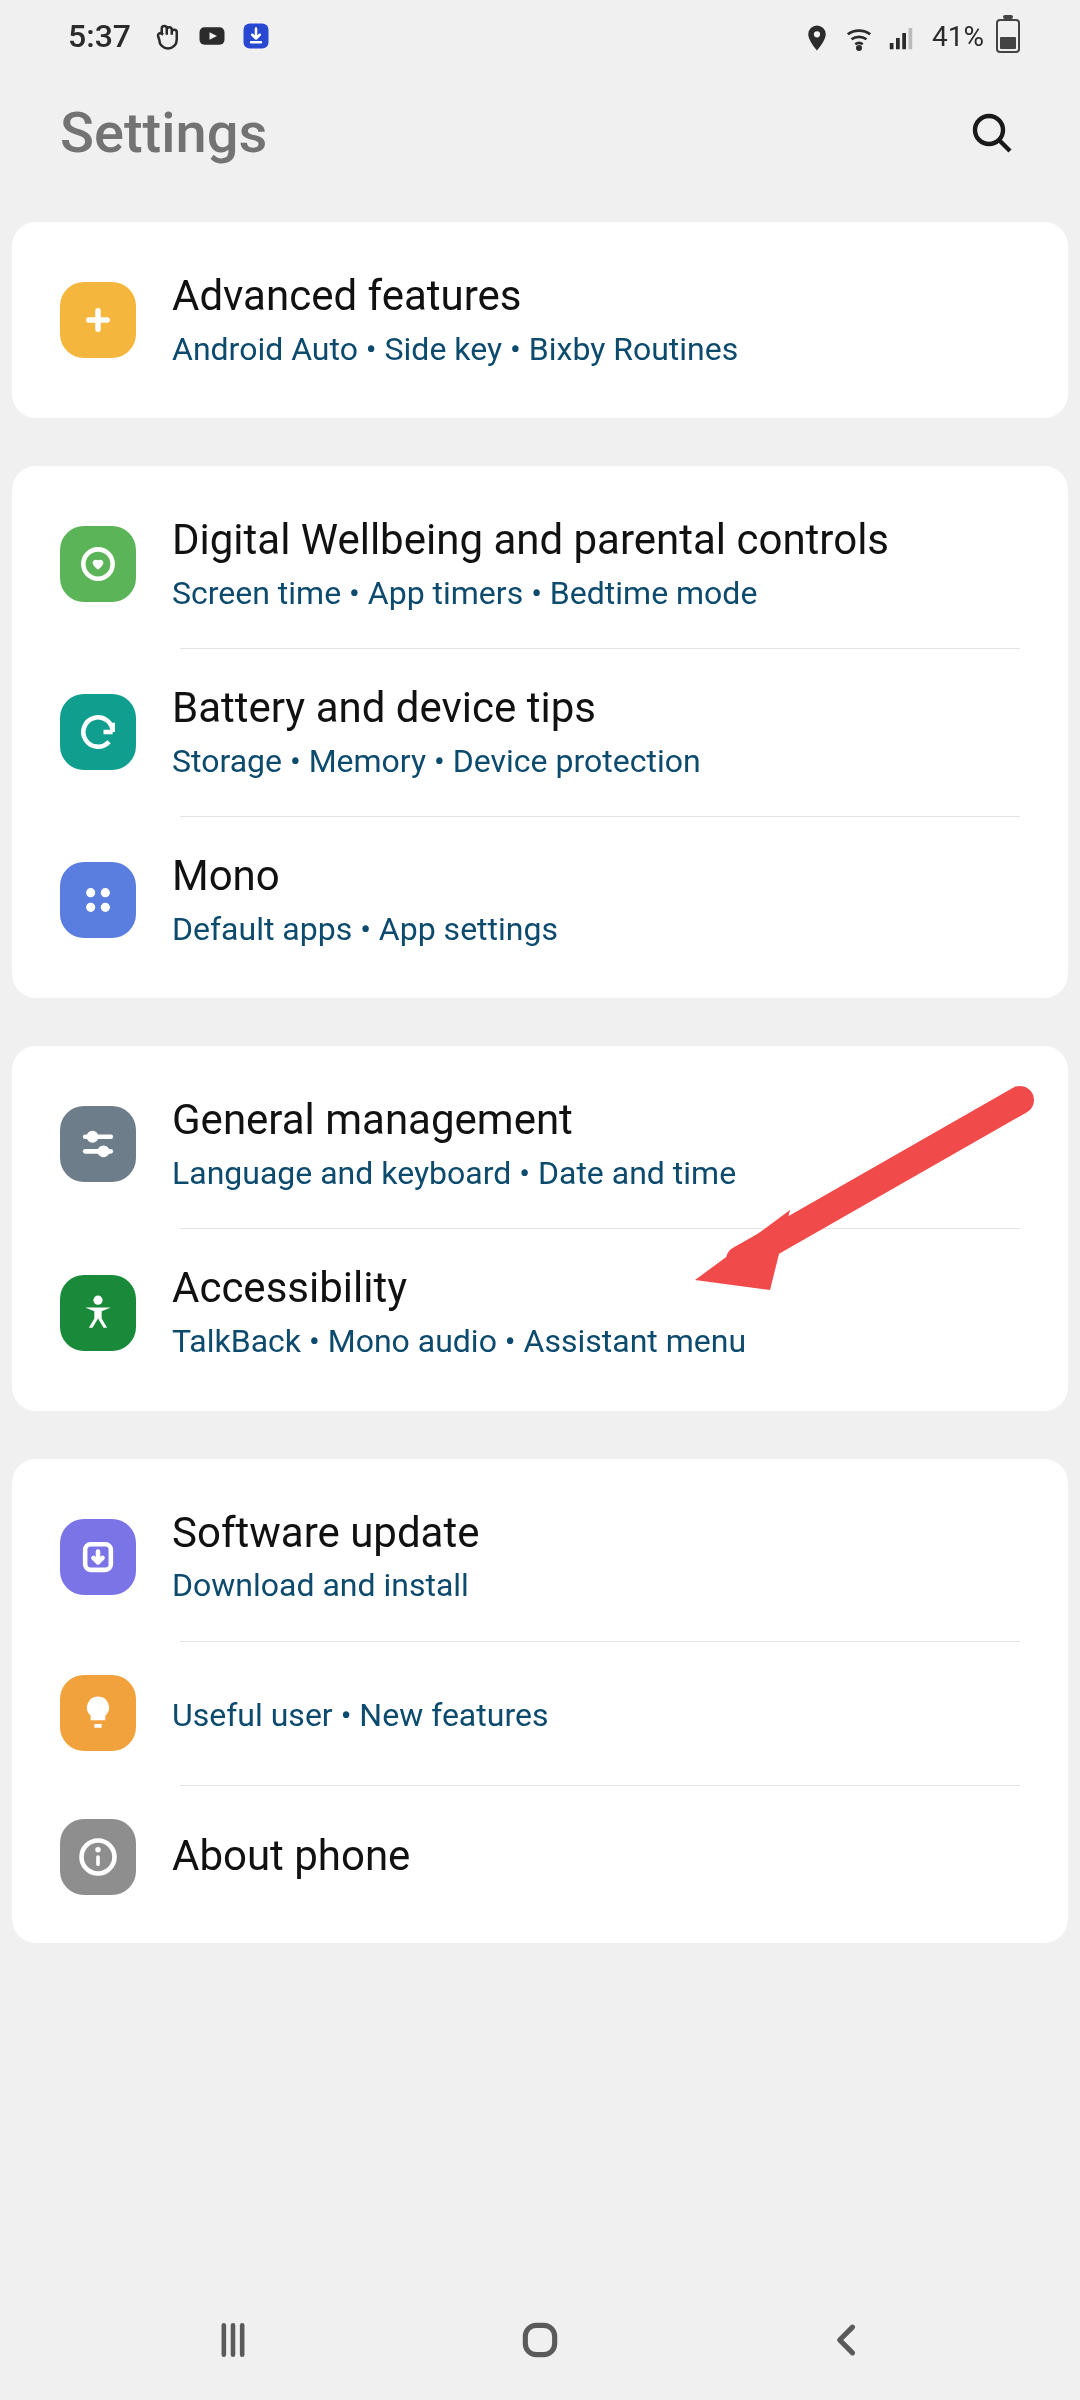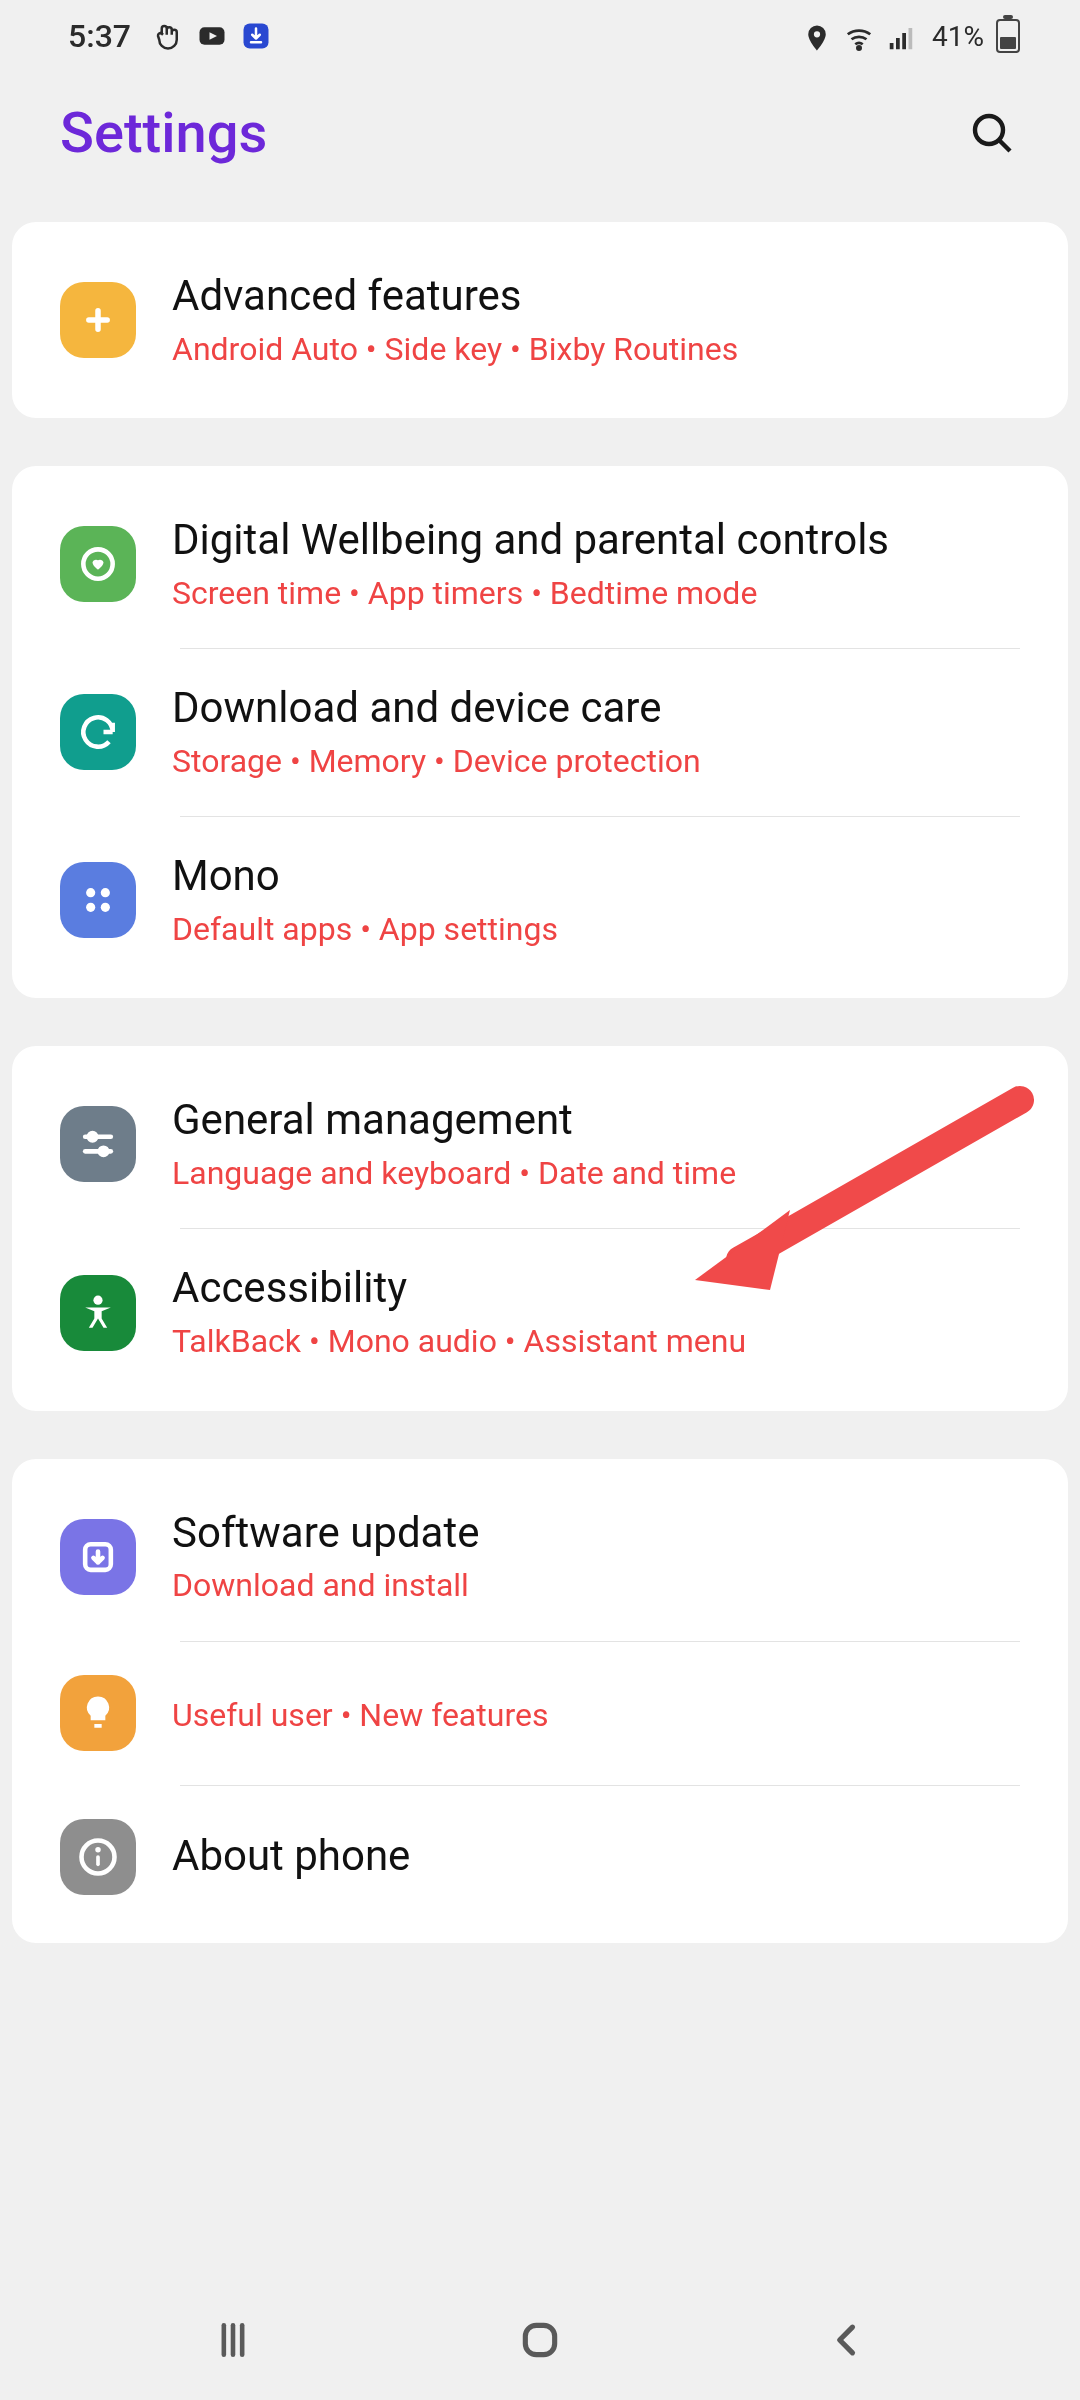--- a/index.html
+++ b/index.html
@@ -29,21 +29,21 @@
   .battery-icon { width: 24px; height: 34px; border: 2.5px solid #444; border-radius: 4px; position: relative; display: inline-block; }
   .battery-icon::before { content:""; position:absolute; top:-6px; left:5px; right:5px; height:4px; background:#444; border-radius:2px; }
   .battery-icon::after { content:""; position:absolute; bottom:2px; left:2px; right:2px; height:40%; background:#444; border-radius:1px; }
 
   
   .header {
     display: flex;
     align-items: center;
     padding: 28px 60px 56px 60px;
   }
-  .header-title { font-size: 56px; font-weight: 500; color: #6d28d9; }
+  .header-title { font-size: 56px; font-weight: 500; color: #737373; }
   .header-search { margin-left: auto; width: 56px; height: 56px; display:flex; align-items:center; justify-content:center; }
 
   
   .scroll-area { padding: 0 12px; }
   .group {
     background: #ffffff;
     border-radius: 24px;
     margin-bottom: 48px;
     padding: 14px 0;
   }
@@ -62,21 +62,21 @@
   }
   .row-icon {
     width: 76px; height: 76px;
     border-radius: 24px;
     flex-shrink: 0;
     display:flex; align-items:center; justify-content:center;
   }
   .row-icon svg { width: 44px; height: 44px; }
   .row-text { flex: 1; min-width: 0; }
   .row-title { font-size: 42px; color: #111; line-height: 1.25; font-weight: 400; }
-  .row-sub { font-size: 32px; color: #ef4444; margin-top: 6px; line-height: 1.3; }
+  .row-sub { font-size: 32px; color: #0c4a6e; margin-top: 6px; line-height: 1.3; }
 
   
   .arrow-overlay {
     position: absolute;
     left: 680px;
     top: 1080px;
     width: 360px;
     height: 220px;
     pointer-events: none;
     z-index: 5;
@@ -184,21 +184,21 @@
         <div class="row-sub">Screen time  •  App timers  •  Bedtime mode</div>
       </div>
     </div>
     <div class="row">
       <div class="row-icon" style="background:#109e8e">
         <svg viewBox="0 0 24 24" fill="none" stroke="#fff" stroke-width="2.5">
             <path d="M20 12a8 8 0 10-2 5.3M20 12V7m0 5h-5"></path>
           </svg>
       </div>
       <div class="row-text">
-        <div class="row-title">Download and device care</div>
+        <div class="row-title">Battery and device tips</div>
         <div class="row-sub">Storage  •  Memory  •  Device protection</div>
       </div>
     </div>
     <div class="row">
       <div class="row-icon" style="background:#5a7de0">
         <svg viewBox="0 0 24 24" fill="#fff">
             <circle cx="8" cy="8" r="2.5"></circle>
             <circle cx="16" cy="8" r="2.5"></circle>
             <circle cx="8" cy="16" r="2.5"></circle>
             <circle cx="16" cy="16" r="2.5"></circle>

